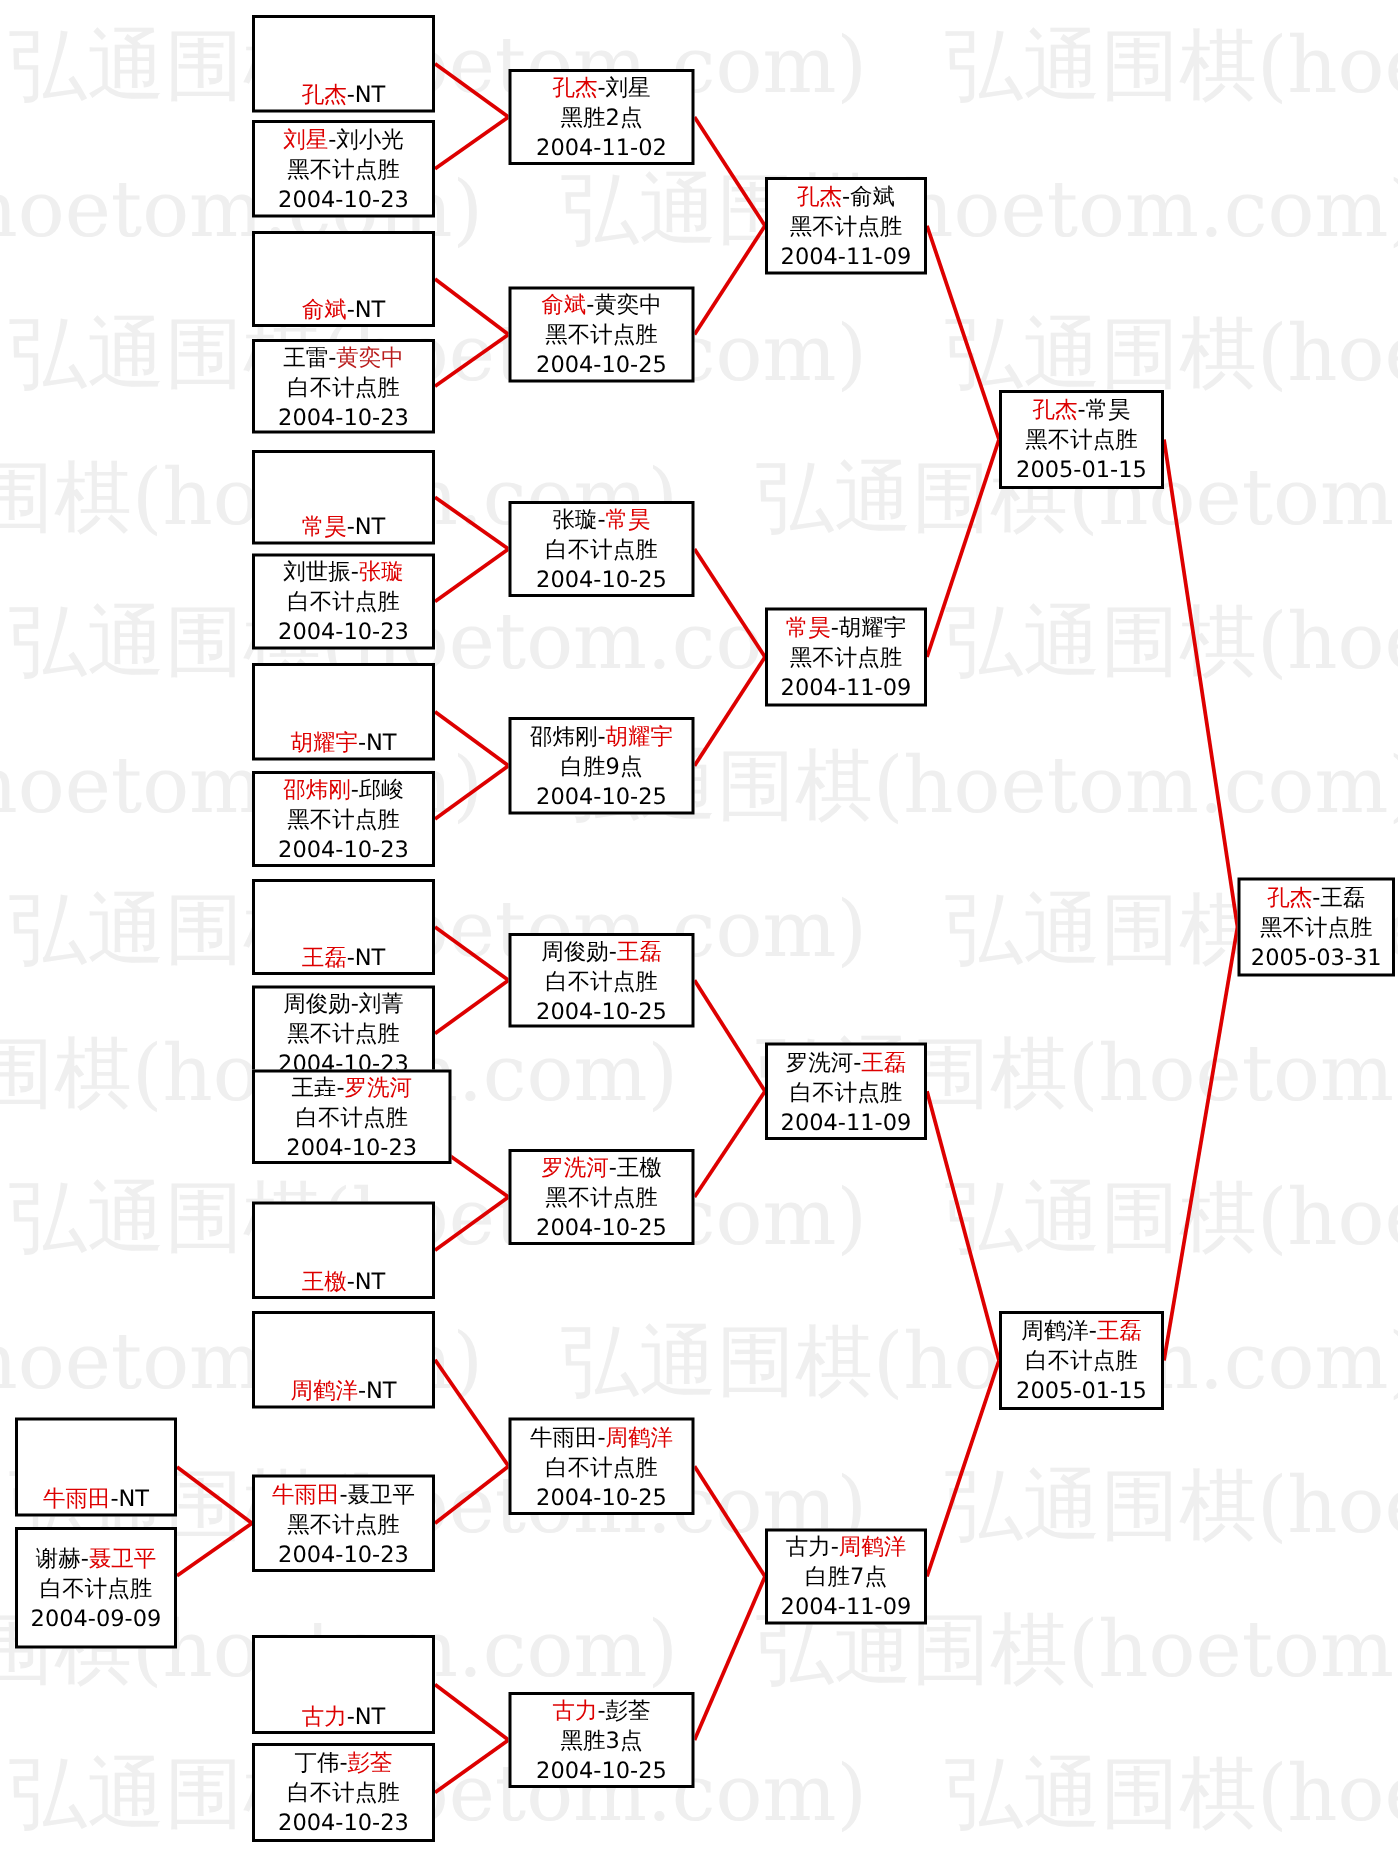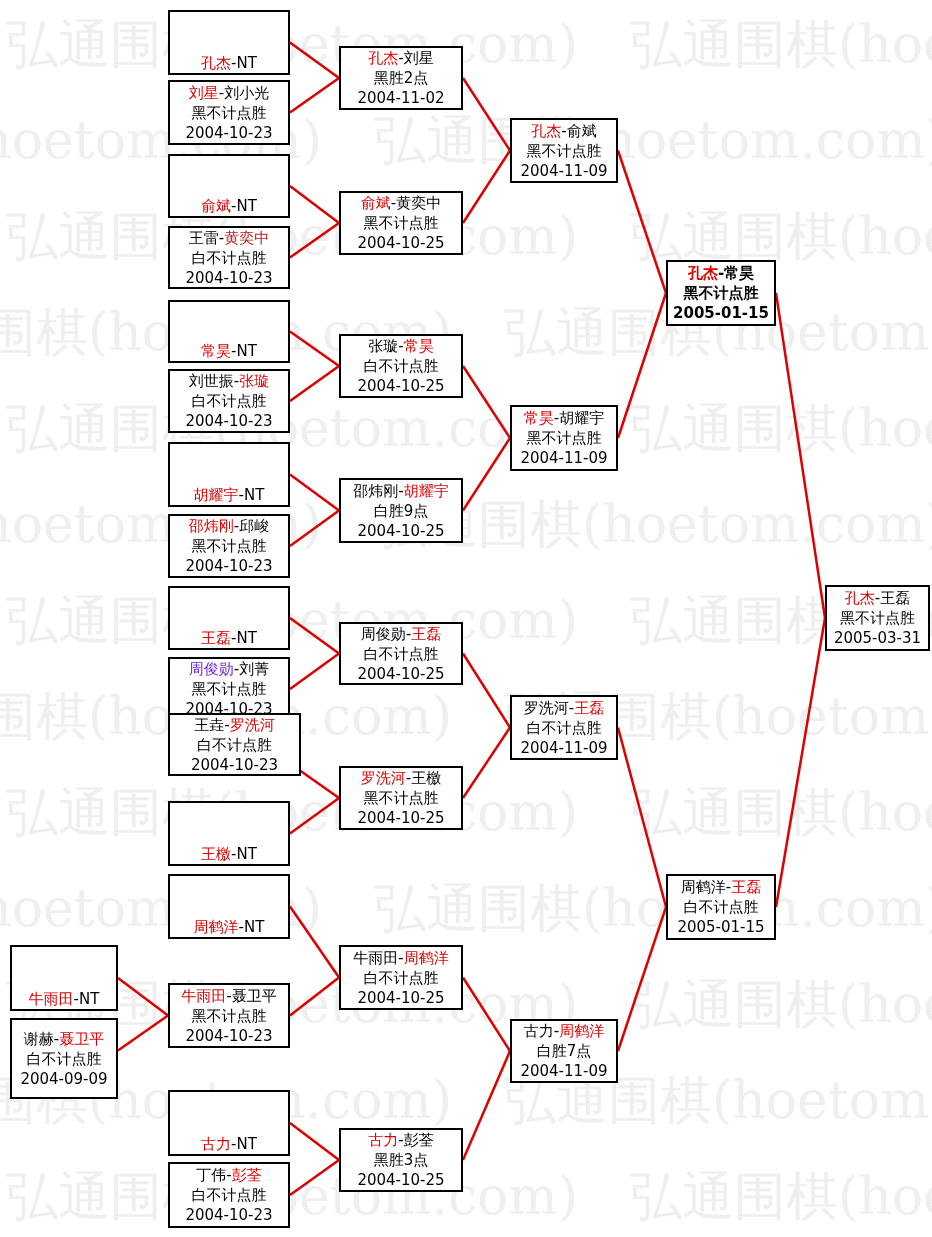--- a/index.html
+++ b/index.html
@@ -106,21 +106,21 @@
     </div>
     <div class="match-box" style="left: 168px; top: 514px; width: 122px; height: 64px; border-color: rgb(0, 0, 0);">
       <div><span style="color: rgb(221, 0, 0);">邵炜刚</span><span>-邱峻</span></div>
       <div><span>黑不计点胜</span></div>
       <div><span>2004-10-23</span></div>
     </div>
     <div class="match-box nt" style="left: 168px; top: 586px; width: 122px; height: 64px; border-color: rgb(0, 0, 0);">
       <div><span style="color: rgb(221, 0, 0);">王磊</span><span>-NT</span></div>
     </div>
     <div class="match-box" style="left: 168px; top: 657px; width: 122px; height: 64px; border-color: rgb(0, 0, 0);">
-      <div><span style="color: #6d28d9;">周俊勋</span><span>-刘菁</span></div>
+      <div><span style="color: #000000;">周俊勋</span><span>-刘菁</span></div>
       <div><span>黑不计点胜</span></div>
       <div><span>2004-10-23</span></div>
     </div>
     <div class="match-box" style="left: 168px; top: 713px; width: 133px; height: 63px; border-color: rgb(0, 0, 0);">
       <div><span>王垚-</span><span style="color: rgb(221, 0, 0);">罗洗河</span></div>
       <div><span>白不计点胜</span></div>
       <div><span>2004-10-23</span></div>
     </div>
     <div class="match-box nt" style="left: 168px; top: 801px; width: 122px; height: 65px; border-color: rgb(0, 0, 0);">
       <div><span style="color: rgb(221, 0, 0);">王檄</span><span>-NT</span></div>
@@ -194,21 +194,21 @@
     <div class="match-box" style="left: 510px; top: 695px; width: 108px; height: 65px; border-color: rgb(0, 0, 0);">
       <div><span>罗洗河-</span><span style="color: rgb(221, 0, 0);">王磊</span></div>
       <div><span>白不计点胜</span></div>
       <div><span>2004-11-09</span></div>
     </div>
     <div class="match-box" style="left: 510px; top: 1019px; width: 108px; height: 64px; border-color: rgb(0, 0, 0);">
       <div><span>古力-</span><span style="color: rgb(221, 0, 0);">周鹤洋</span></div>
       <div><span>白胜7点</span></div>
       <div><span>2004-11-09</span></div>
     </div>
-    <div class="match-box" style="left: 666px; top: 260px; width: 110px; height: 66px; border-color: rgb(0, 0, 0); font-weight: bold;">
+    <div class="match-box" style="left: 666px; top: 260px; width: 110px; height: 66px; border-color: rgb(0, 0, 0);">
       <div><span style="color: rgb(221, 0, 0);">孔杰</span><span>-常昊</span></div>
       <div><span>黑不计点胜</span></div>
       <div><span>2005-01-15</span></div>
     </div>
     <div class="match-box" style="left: 666px; top: 874px; width: 110px; height: 66px; border-color: rgb(0, 0, 0);">
       <div><span>周鹤洋-</span><span style="color: rgb(221, 0, 0);">王磊</span></div>
       <div><span>白不计点胜</span></div>
       <div><span>2005-01-15</span></div>
     </div>
     <div class="match-box" style="left: 825px; top: 585px; width: 105px; height: 66px; border-color: rgb(0, 0, 0);">

